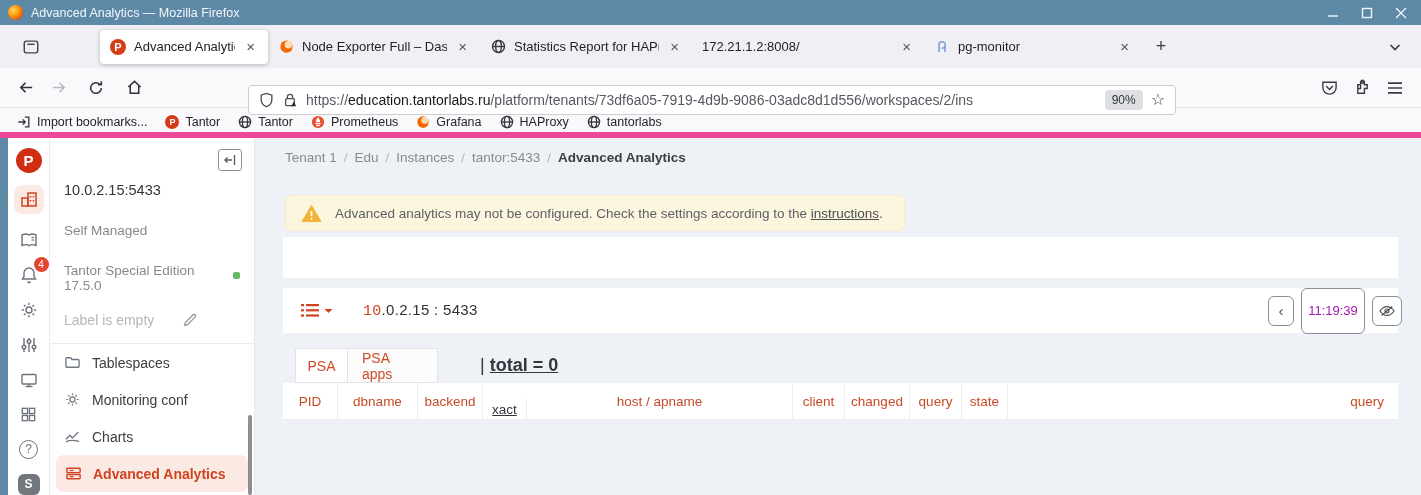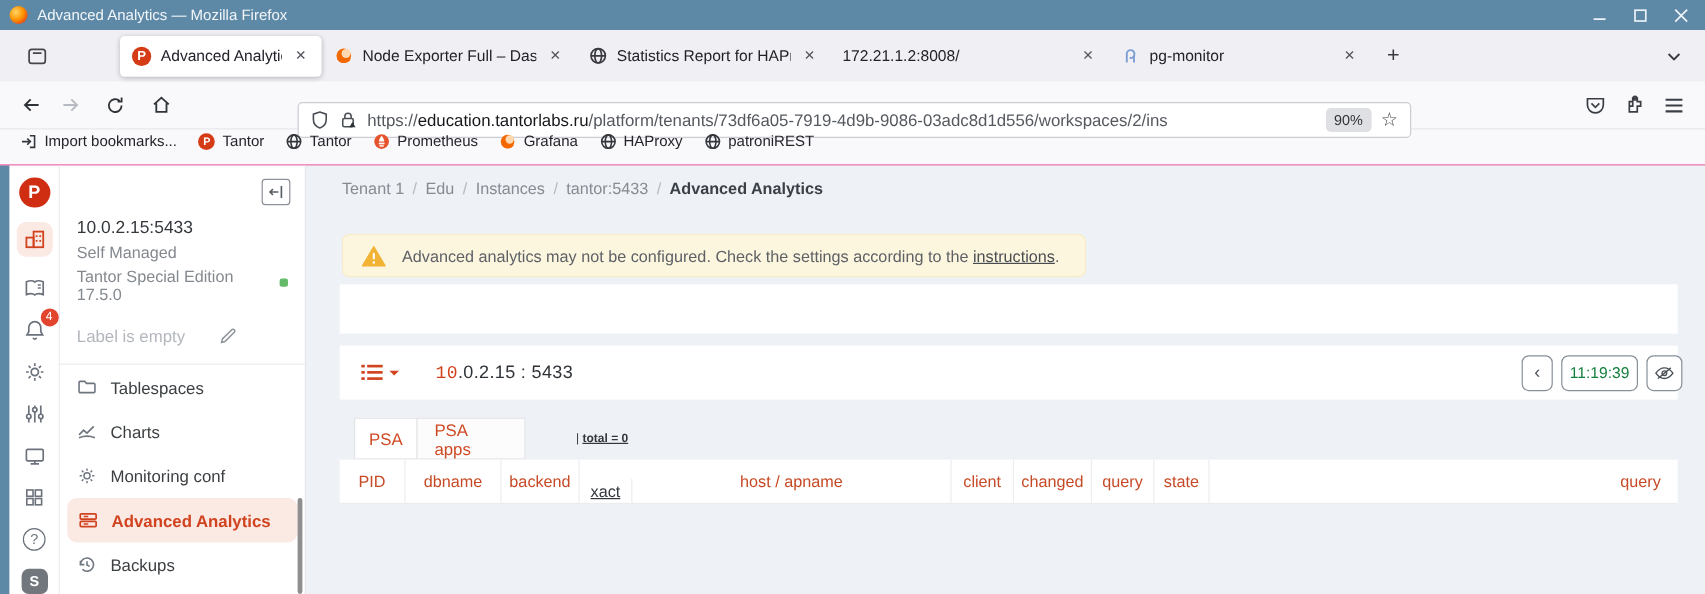--- a/index.html
+++ b/index.html
@@ -37,41 +37,41 @@
   .urlbar .u-icon { color:#4a4e55; margin-right:9px; flex:none; }
   .url-text { font-size:14px; color:#55595f; white-space:nowrap; overflow:hidden; flex:1;
               -webkit-mask-image:linear-gradient(90deg,#000 88%,transparent 99%);
               mask-image:linear-gradient(90deg,#000 88%,transparent 99%); }
   .url-text .host { color:#17171c; }
   .zoom-badge { background:#dfe0e4; border-radius:4px; font-size:12px; color:#2f3338; padding:3px 7px; margin:0 8px 0 6px; flex:none; }
   .star-glyph { font-size:16px; color:#3c4043; flex:none; }
   .nav-right { margin-left:auto; display:flex; align-items:center; gap:16px; padding-right:8px; color:#3a3e44; }
 
   
-  .bookmarksbar { height:30px; background:#f9f9fb; border-bottom:1px solid #ec4899; display:flex; align-items:flex-start; padding:0 10px; gap:4px; }
+  .bookmarksbar { height:30px; background:#f9f9fb; border-bottom:6px solid #ec4899; display:flex; align-items:flex-end; padding:0 10px; gap:4px; }
   .bm { display:flex; align-items:center; gap:6px; font-size:12.5px; color:#24242b; padding:3px 7px; border-radius:3px; }
   .bm .fav-tantor { width:14px; height:14px; font-size:9px; }
 
   
   .app { display:flex; height:357px; }
   .edge-strip { width:8px; background:#5d89a7; flex:none; }
   .iconbar { width:42px; background:#fff; border-right:1px solid #ececf0; flex:none; display:flex; flex-direction:column; align-items:center; padding-top:10px; }
   .brand-logo { width:26px; height:26px; border-radius:50%; background:#cf2e12; color:#fff; font-weight:bold; font-size:15px; display:flex; align-items:center; justify-content:center; }
   .ib-item { width:30px; height:30px; margin-top:6px; border-radius:8px; display:flex; align-items:center; justify-content:center; color:#6c727c; position:relative; }
   .ib-item.active { background:#fbe9e4; color:#d1431f; margin-top:12px; }
   .badge { position:absolute; top:-4px; right:-5px; min-width:15px; height:15px; border-radius:8px; background:#e2442e; color:#fff; font-size:10px; display:flex; align-items:center; justify-content:center; padding:0 3px; }
   .help-circle { width:19px; height:19px; border:1.6px solid #6c727c; border-radius:50%; font-size:12px; color:#6c727c; display:flex; align-items:center; justify-content:center; }
   .avatar { width:22px; height:22px; border-radius:6px; background:#72767d; color:#fff; font-size:12px; font-weight:bold; display:flex; align-items:center; justify-content:center; margin-top:10px; }
 
   
   .sidebar { width:205px; background:#fff; border-right:1px solid #e5e6ea; flex:none; position:relative; }
   .collapse-btn { position:absolute; top:11px; right:12px; width:24px; height:22px; border:1px solid #8d9299; border-radius:3px; display:flex; align-items:center; justify-content:center; color:#5a6068; background:#fff; }
   .inst-info { padding:44px 14px 0 14px; }
   .inst-addr { font-size:14.5px; color:#33373d; }
-  .inst-line { font-size:13.5px; color:#84898f; margin-top:5px; display:flex; align-items:center; gap:5px; }
+  .inst-line { font-size:13.5px; color:#84898f; margin-top:25px; display:flex; align-items:center; gap:5px; }
   .green-dot { width:7px; height:7px; border-radius:2px; background:#66bb6a; margin-top:-6px; }
   .label-row { margin-top:19px; display:flex; align-items:center; gap:28px; font-size:14px; color:#b3b7bd; }
   .label-row .pencil { color:#8d9299; }
   .side-divider { height:1px; background:#ececf0; margin-top:15px; }
   .menu { }
   .menu-item { height:37px; display:flex; align-items:center; gap:11px; padding:0 14px; font-size:14px; color:#3c4043; }
   .menu-item .mi-icon { color:#6f7680; display:flex; }
   .menu-item.active { background:#fbe9e4; border-radius:8px; margin:0 6px; padding:0 9px; color:#d1431f; font-weight:bold; }
   .menu-item.active .mi-icon { color:#d1431f; }
   .side-scrollbar { position:absolute; right:2px; top:277px; width:4px; height:80px; background:#8f8f8f; border-radius:2px; }
@@ -87,28 +87,28 @@
   .warning-text a { color:#4a4e53; text-decoration:underline; }
 
   .bar-empty { position:absolute; left:28px; top:99px; width:1115px; height:41px; background:#fff; }
 
   .panel-toolbar { position:absolute; left:28px; top:150px; width:1115px; height:45px; background:#fff; display:flex; align-items:center; padding:0 18px; }
   .list-trigger { display:flex; align-items:center; gap:5px; color:#d1431f; }
   .ip-text { font-size:15px; color:#2f3338; margin-left:30px; letter-spacing:.3px; }
   .ip-text .hl { color:#d1431f;font-family:Liberation Mono, monospace; }
   .tb-right { margin-left:auto; display:flex; align-items:center; gap:7px; }
   .tb-btn { width:26px; height:30px; border:1px solid #878f98; border-radius:6px; background:#fff; display:flex; align-items:center; justify-content:center; color:#4a5056; font-size:15px; }
-  .time-box { width:64px; height:30px; border:1px solid #878f98; border-radius:6px; background:#fff; display:flex; align-items:center; justify-content:center; font-size:13px; color:#15803d; }
+  .time-box { width:64px; height:46px; border:1px solid #878f98; border-radius:6px; background:#fff; display:flex; align-items:center; justify-content:center; font-size:13px; color:#a21caf; }
   .tb-btn.eye { width:30px; margin-right:-22px; }
 
   .tabs-row { position:absolute; left:28px; top:210px; height:35px; display:flex; align-items:center; }
   .ptab { height:35px; border:1px solid #e3e3e7; display:flex; align-items:center; justify-content:center; font-size:14px; color:#cf4a24; background:#fff; padding:0 14px; }
   .ptab.first { margin-left:12px; width:53px; }
   .ptab.second { margin-left:-1px; width:91px; background:#fcfcfd; }
-  .total-text { margin-left:42px; font-size:10px; color:#33373d; }
+  .total-text { margin-left:42px; font-size:18px; color:#33373d; }
   .total-text .u { text-decoration:underline; font-weight:bold; }
 
   .table-header { position:absolute; left:28px; top:245px; width:1115px; height:37px; background:#fff; display:flex; border-bottom:1px solid #ededf0; }
   .th { display:flex; align-items:center; justify-content:center; font-size:13.5px; color:#c74a26; border-right:1px solid #ededf0; flex:none; }
   .th:nth-child(1){ width:55px; }
   .th:nth-child(2){ width:80px; }
   .th:nth-child(3){ width:65px; }
   .th:nth-child(4){ width:44px; color:#33373d; text-decoration:underline;margin-top:16px; }
   .th:nth-child(5){ width:266px; }
   .th:nth-child(6){ width:52px; }
@@ -323,21 +323,21 @@
     <span>HAProxy</span>
   </div>
   <div class="bm">
     <span>
       <svg width="14" height="14" viewBox="0 0 16 16">
           <circle cx="8" cy="8" r="6.4" fill="none" stroke="#33363c" stroke-width="1.5"></circle>
           <ellipse cx="8" cy="8" rx="3" ry="6.4" fill="none" stroke="#33363c" stroke-width="1.5"></ellipse>
           <line x1="1.6" y1="8" x2="14.4" y2="8" stroke="#33363c" stroke-width="1.5"></line>
         </svg>
     </span>
-    <span>patroniREST</span>
+    <span>tantorlabs</span>
   </div>
 </div>
 
 <div class="app">
   <div class="edge-strip"></div>
 
   <div class="iconbar">
     <div class="brand-logo">P</div>
     <div class="ib-item active">
       <svg width="20" height="20" viewBox="0 0 20 20">
@@ -430,35 +430,35 @@
       <div class="menu-item">
         <span class="mi-icon">
           <svg width="17" height="17" viewBox="0 0 18 18">
               <path d="M2 5 a1 1 0 0 1 1-1 h4 l1.5 1.8 H15 a1 1 0 0 1 1 1 V13 a1 1 0 0 1 -1 1 H3 a1 1 0 0 1 -1-1 Z" fill="none" stroke="currentColor" stroke-width="1.4"></path>
             </svg>
         </span>
         <span>Tablespaces</span>
       </div>
       <div class="menu-item">
         <span class="mi-icon">
+          <svg width="17" height="17" viewBox="0 0 20 20">
+              <circle cx="10" cy="10" r="3" fill="none" stroke="currentColor" stroke-width="1.4"></circle>
+              <path d="M10 2.8 V5 M10 15 V17.2 M2.8 10 H5 M15 10 H17.2 M4.9 4.9 L6.5 6.5 M13.5 13.5 L15.1 15.1 M15.1 4.9 L13.5 6.5 M6.5 13.5 L4.9 15.1" stroke="currentColor" stroke-width="1.4"></path>
+            </svg>
+        </span>
+        <span>Monitoring conf</span>
+      </div>
+      <div class="menu-item">
+        <span class="mi-icon">
           <svg width="17" height="17" viewBox="0 0 18 18">
               <path d="M2 12 L6 8 L9 10.5 L15 4.5" fill="none" stroke="currentColor" stroke-width="1.5"></path>
               <path d="M2 14.5 C6 13 12 13 16 14.5" fill="none" stroke="currentColor" stroke-width="1.4"></path>
             </svg>
         </span>
         <span>Charts</span>
-      </div>
-      <div class="menu-item">
-        <span class="mi-icon">
-          <svg width="17" height="17" viewBox="0 0 20 20">
-              <circle cx="10" cy="10" r="3" fill="none" stroke="currentColor" stroke-width="1.4"></circle>
-              <path d="M10 2.8 V5 M10 15 V17.2 M2.8 10 H5 M15 10 H17.2 M4.9 4.9 L6.5 6.5 M13.5 13.5 L15.1 15.1 M15.1 4.9 L13.5 6.5 M6.5 13.5 L4.9 15.1" stroke="currentColor" stroke-width="1.4"></path>
-            </svg>
-        </span>
-        <span>Monitoring conf</span>
       </div>
       <div class="menu-item active">
         <span class="mi-icon">
           <svg width="17" height="17" viewBox="0 0 18 18">
               <rect x="2" y="3.5" width="14" height="4.6" rx="0.8" fill="none" stroke="currentColor" stroke-width="1.5"></rect>
               <rect x="2" y="10" width="14" height="4.6" rx="0.8" fill="none" stroke="currentColor" stroke-width="1.5"></rect>
               <line x1="5" y1="5.8" x2="9" y2="5.8" stroke="currentColor" stroke-width="1.4"></line>
               <line x1="5" y1="12.3" x2="9" y2="12.3" stroke="currentColor" stroke-width="1.4"></line>
             </svg>
         </span>

